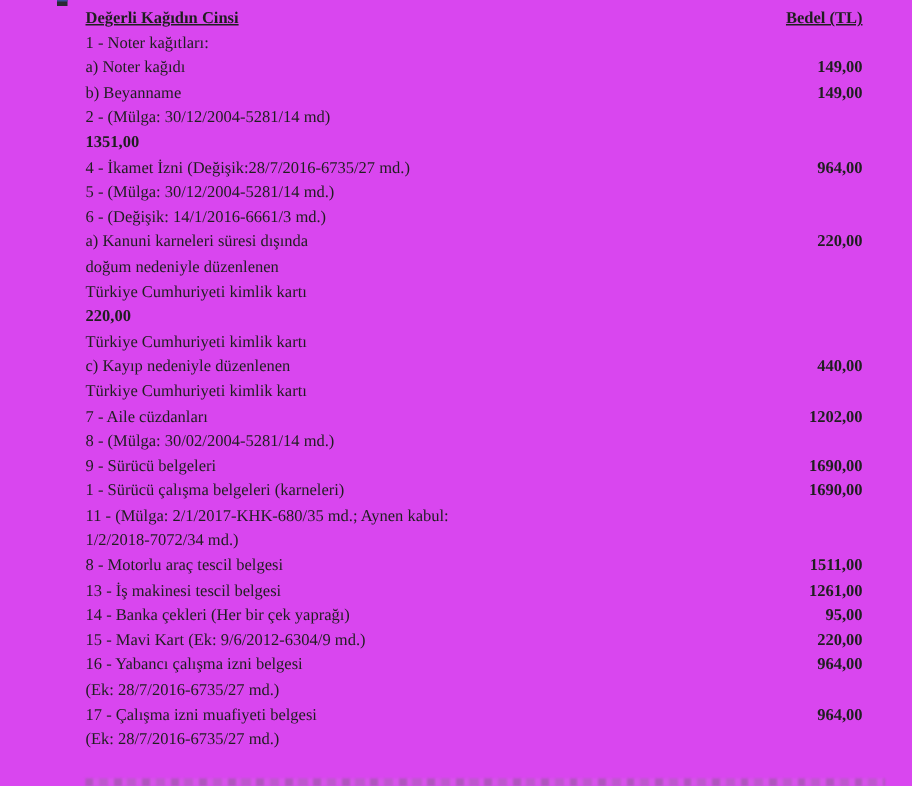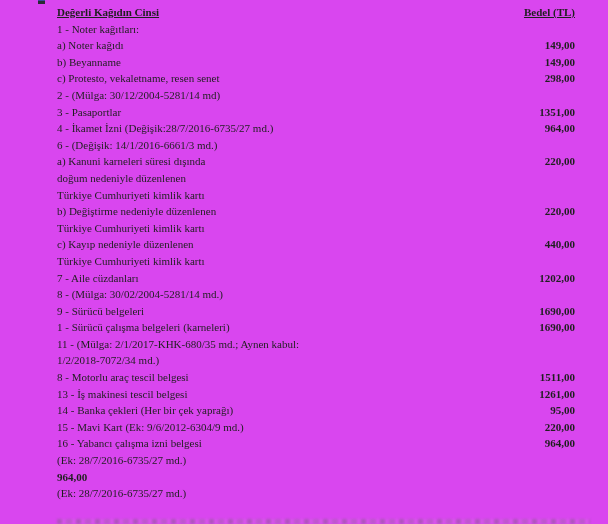--- a/index.html
+++ b/index.html
@@ -85,40 +85,39 @@
   <div class="row">
     <span class="label">a) Noter kağıdı</span>
     <span class="value">149,00</span>
   </div>
 
   <div class="row">
     <span class="label">b) Beyanname</span>
     <span class="value">149,00</span>
   </div>
 
-  <div class="row">
-    <span class="label">c) Protesto, vekaletname, resen senet</span>
-    <span class="value">298,00</span>
-  </div>
 
   <div class="row">
     <span class="label">2 - (Mülga: 30/12/2004-5281/14 md)</span>
     <span class="value"></span>
   </div>
 
   <div class="row bold">
-    <span class="label">3 - Pasaportlar</span>
     <span class="value">1351,00</span>
   </div>
 
   <div class="row bold">
     <span class="label">4 - İkamet İzni (Değişik:28/7/2016-6735/27 md.)</span>
     <span class="value">964,00</span>
   </div>
 
+  <div class="row">
+    <span class="label">5 - (Mülga: 30/12/2004-5281/14 md.)</span>
+    <span class="value"></span>
+  </div>
 
   <div class="row bold">
     <span class="label">6 - (Değişik: 14/1/2016-6661/3 md.)</span>
     <span class="value"></span>
   </div>
 
   <div class="row bold">
     <span class="label">a) Kanuni karneleri süresi dışında</span>
     <span class="value">220,00</span>
   </div>
@@ -127,21 +126,20 @@
     <span class="label">doğum nedeniyle düzenlenen</span>
     <span class="value"></span>
   </div>
 
   <div class="row bold">
     <span class="label">Türkiye Cumhuriyeti kimlik kartı</span>
     <span class="value"></span>
   </div>
 
   <div class="row bold">
-    <span class="label">b) Değiştirme nedeniyle düzenlenen</span>
     <span class="value">220,00</span>
   </div>
 
   <div class="row bold">
     <span class="label">Türkiye Cumhuriyeti kimlik kartı</span>
     <span class="value"></span>
   </div>
 
   <div class="row bold">
     <span class="label">c) Kayıp nedeniyle düzenlenen</span>
@@ -207,20 +205,21 @@
     <span class="label">16 - Yabancı çalışma izni belgesi</span>
     <span class="value">964,00</span>
   </div>
 
   <div class="row bold">
     <span class="label">(Ek: 28/7/2016-6735/27 md.)</span>
     <span class="value"></span>
   </div>
 
   <div class="row bold">
+    <span class="label">17 -  Çalışma izni muafiyeti belgesi</span>
     <span class="value">964,00</span>
   </div>
 
   <div class="row bold">
     <span class="label">(Ek: 28/7/2016-6735/27 md.)</span>
     <span class="value"></span>
   </div>
 </div>
 
   <div class="artifact-bottom"></div>

